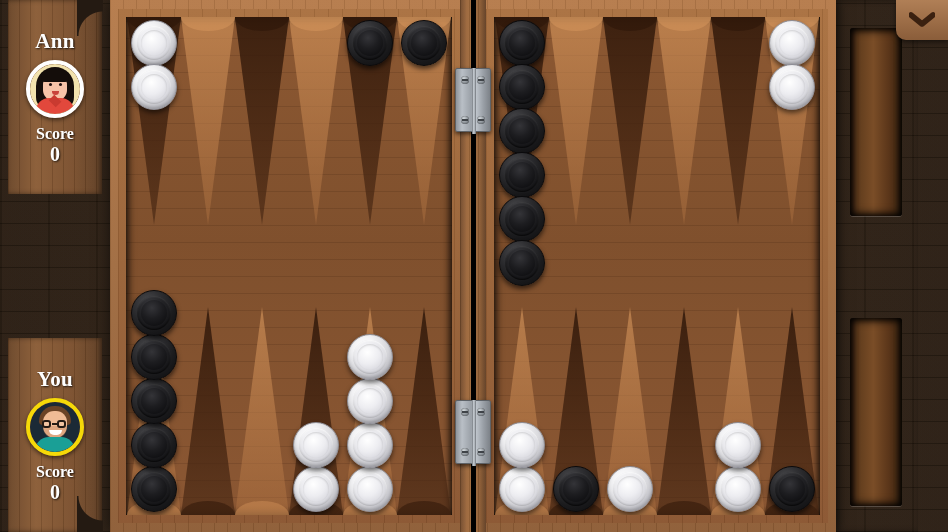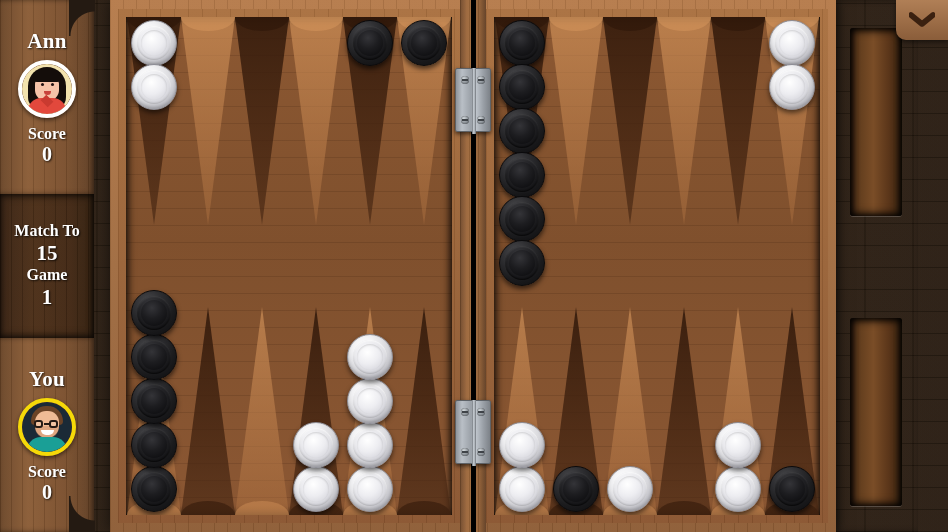--- a/index.html
+++ b/index.html
@@ -18,21 +18,21 @@
       linear-gradient(90deg,#2a1d12 0%, #332416 40%, #2b1e13 100%);
   }
 
   
   #sidebar {
     position: absolute; left: 0; top: 0;
     width: 94px; height: 532px;
     z-index: 30;
   }
   .side-panel {
-    position: absolute; left: 0;
+    position: absolute; left: 8px;
     width: 94px;
     background:
       repeating-linear-gradient(90deg, rgba(0,0,0,0.10) 0px, rgba(0,0,0,0.10) 1px, rgba(255,255,255,0.03) 1px, rgba(255,255,255,0.03) 11px),
       linear-gradient(90deg,#6b4628 0%, #8a5c36 30%, #7a4f2d 70%, #5d3c22 100%);
     box-shadow: inset -2px 0 5px rgba(0,0,0,0.45);
     display: flex; flex-direction: column;
     align-items: center; justify-content: center;
     color: #fff;
   }
   #panel-top {
@@ -318,26 +318,20 @@
           <div class="ann-eye r"></div>
           <div class="ann-mouth"></div>
           <div class="ann-body"></div>
           <div class="ann-collar"></div>
         </div>
       </div>
       <div class="score-label">Score</div>
       <div class="score-value">0</div>
     </div>
 
-    <div class="side-panel" id="panel-mid">
-      <div class="mid-label">Match To</div>
-      <div class="mid-value">15</div>
-      <div class="mid-label">Game</div>
-      <div class="mid-value">1</div>
-    </div>
 
     <div class="side-panel" id="panel-bot">
       <div class="pname">You</div>
       <div class="avatar ring-gold">
         <div class="av-inner">
           <div class="you-bg"></div>
           <div class="you-hair"></div>
           <div class="you-face"></div>
           <div class="you-beard"></div>
           <div class="you-glass l"></div>

